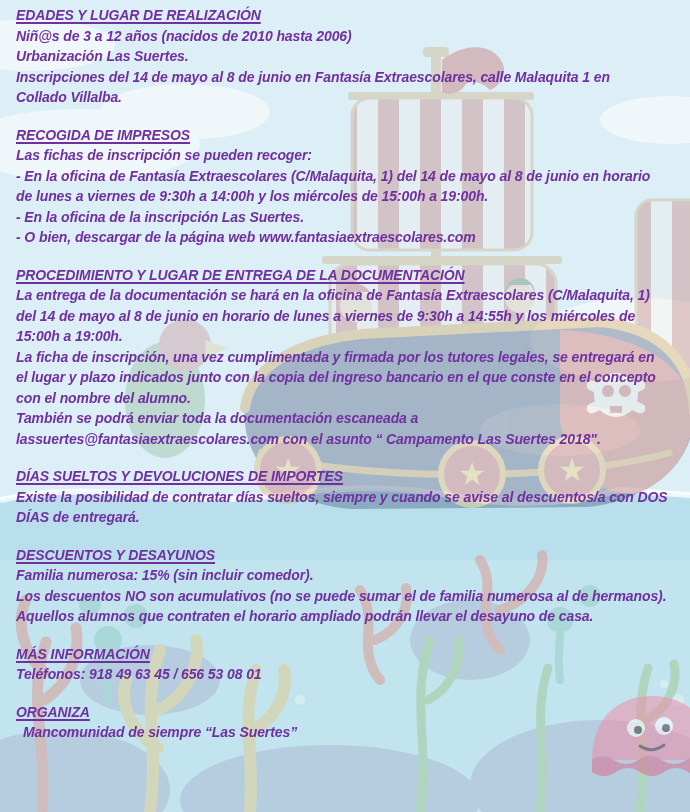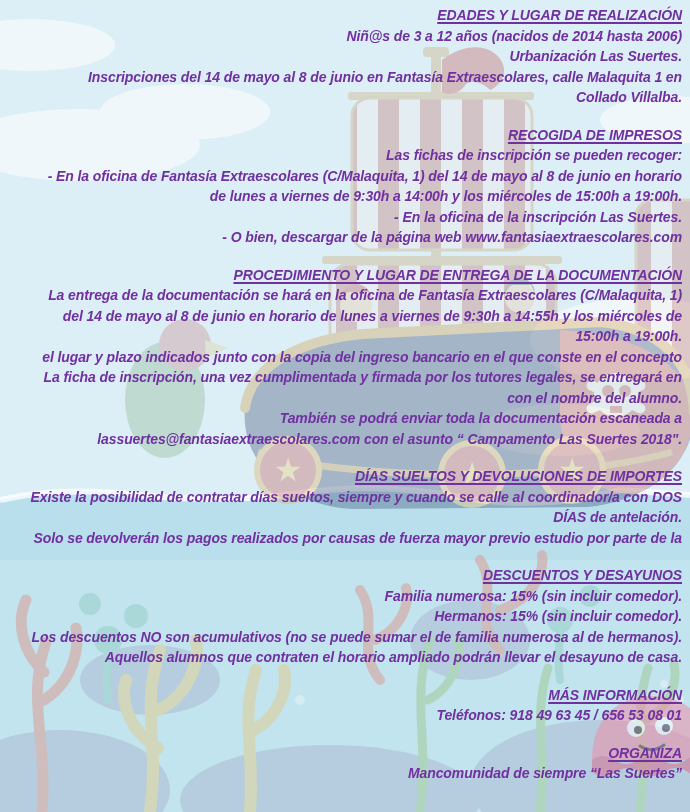--- a/index.html
+++ b/index.html
@@ -10,21 +10,21 @@
   }
   .bg{position:absolute;inset:0;z-index:1;}
   .doc{
     position:absolute;inset:0;z-index:2;
     padding:5px 8px 0 8px;
     color:#7030a0;
     font-style:italic;font-weight:700;
     font-size:14px;line-height:20.5px;
     letter-spacing:-0.1px;
   }
-  .section{margin:0 0 17px 8px;text-align:right;}
+  .section{margin:0 0 17px 8px;}
   .section:last-child{margin-bottom:0;}
   .heading{text-decoration:underline;text-decoration-thickness:1.5px;text-underline-offset:2px;white-space:nowrap;}
   .line{white-space:nowrap;}
   .indent{padding-left:7px;}
 </style>
 </head>
 <body>
 
 <svg class="bg" width="690" height="812" viewBox="0 0 690 812" aria-hidden="true">
   <defs>
@@ -147,58 +147,56 @@
     <circle cx="638" cy="730" r="4" fill="#4a3550"></circle>
     <circle cx="666" cy="728" r="4" fill="#4a3550"></circle>
     <path d="M640,746 Q652,754 664,745" stroke="#4a3550" stroke-width="3" fill="none" stroke-linecap="round"></path>
   </g>
 </svg>
 
 <div class="doc">
 
   <div class="section">
     <div class="heading">EDADES Y LUGAR DE REALIZACIÓN</div>
-    <div class="line">Niñ@s de 3 a 12 años (nacidos de 2014 hasta 2006)</div>
+    <div class="line">Niñ@s de 3 a 12 años (nacidos de 2010 hasta 2006)</div>
     <div class="line">Urbanización Las Suertes.</div>
     <div class="line">Inscripciones del 14 de mayo al 8 de junio en Fantasía Extraescolares, calle Malaquita 1 en</div>
     <div class="line">Collado Villalba.</div>
   </div>
 
   <div class="section">
     <div class="heading">RECOGIDA DE IMPRESOS</div>
     <div class="line">Las fichas de inscripción se pueden recoger:</div>
     <div class="line">- En la oficina de Fantasía Extraescolares (C/Malaquita, 1) del 14 de mayo al 8 de junio en horario</div>
     <div class="line">de lunes a viernes de 9:30h a 14:00h y los miércoles de 15:00h a 19:00h.</div>
     <div class="line">- En la oficina de la inscripción Las Suertes.</div>
     <div class="line">- O bien, descargar de la página web www.fantasiaextraescolares.com</div>
   </div>
 
   <div class="section">
     <div class="heading">PROCEDIMIENTO Y LUGAR DE ENTREGA DE LA DOCUMENTACIÓN</div>
     <div class="line">La entrega de la documentación se hará en la oficina de Fantasía Extraescolares (C/Malaquita, 1)</div>
     <div class="line">del 14 de mayo al 8 de junio en horario de lunes a viernes de 9:30h a 14:55h y los miércoles de</div>
     <div class="line">15:00h a 19:00h.</div>
+    <div class="line">La ficha de inscripción, una vez cumplimentada y firmada por los tutores legales, se entregará en</div>
     <div class="line">el lugar y plazo indicados junto con la copia del ingreso bancario en el que conste en el concepto</div>
-    <div class="line">La ficha de inscripción, una vez cumplimentada y firmada por los tutores legales, se entregará en</div>
     <div class="line">con el nombre del alumno.</div>
     <div class="line">También se podrá enviar toda la documentación escaneada a</div>
     <div class="line">lassuertes@fantasiaextraescolares.com con el asunto “ Campamento Las Suertes 2018".</div>
   </div>
 
   <div class="section">
     <div class="heading">DÍAS SUELTOS Y DEVOLUCIONES DE IMPORTES</div>
-    <div class="line">Existe la posibilidad de contratar días sueltos, siempre y cuando se calle al coordinador/a con DOS</div>
-    <div class="line">DÍAS de antelación.</div>
-    <div class="line">Solo se devolverán los pagos realizados por causas de fuerza mayor previo estudio por parte de la</div>
+    <div class="line">Existe la posibilidad de contratar días sueltos, siempre y cuando se avise al descuentos/a con DOS</div>
+    <div class="line">DÍAS de entregará.</div>
   </div>
 
   <div class="section">
     <div class="heading">DESCUENTOS Y DESAYUNOS</div>
     <div class="line">Familia numerosa: 15% (sin incluir comedor).</div>
-    <div class="line">Hermanos: 15% (sin incluir comedor).</div>
     <div class="line">Los descuentos NO son acumulativos (no se puede sumar el de familia numerosa al de hermanos).</div>
     <div class="line">Aquellos alumnos que contraten el horario ampliado podrán llevar el desayuno de casa.</div>
   </div>
 
   <div class="section">
     <div class="heading">MÁS INFORMACIÓN</div>
     <div class="line">Teléfonos: 918 49 63 45 / 656 53 08 01</div>
   </div>
 
   <div class="section">

